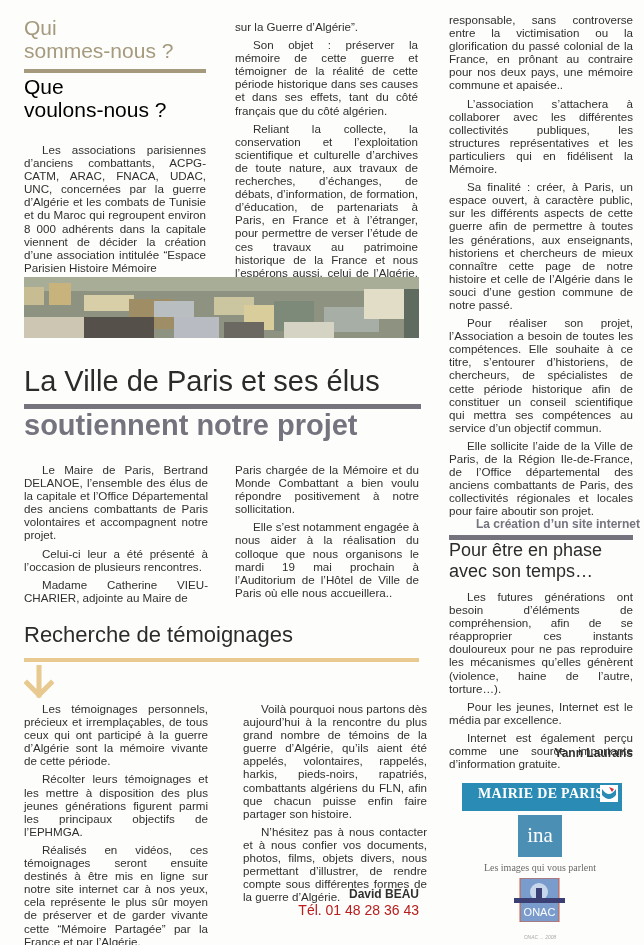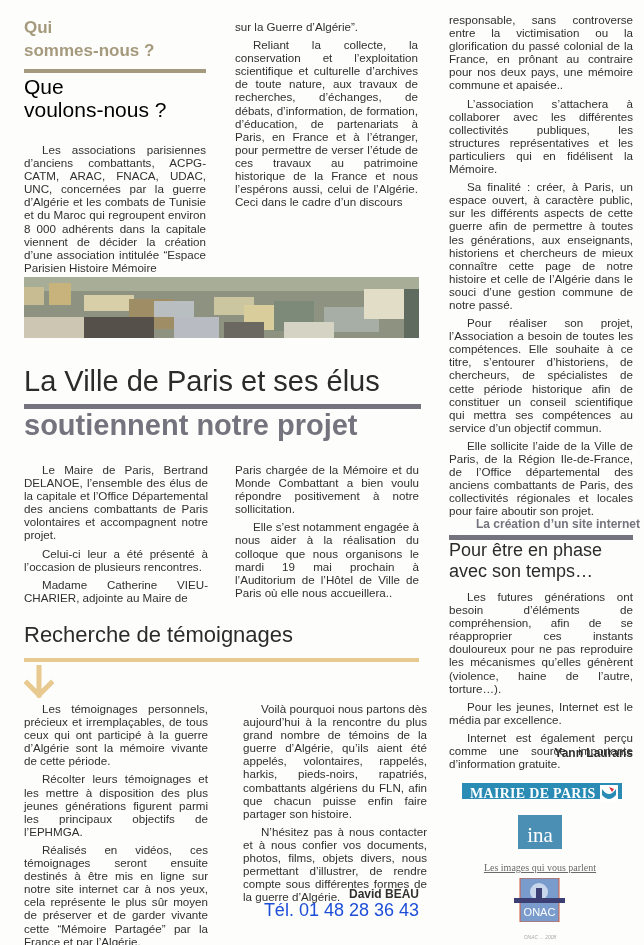--- a/index.html
+++ b/index.html
@@ -4,21 +4,21 @@
 <style>
   html, body { margin:0; padding:0; background:#fdfdfb; }
   body { width:644px; height:945px; position:relative; overflow:hidden;
          font-family:"Liberation Sans", sans-serif; color:#2a2a2a; }
   .abs { position:absolute; }
   .body-text { font-size:11.6px; line-height:13.1px; text-align:justify; color:#303030; }
   .body-text p { margin:0 0 5px 0; text-indent:18px; }
   .body-text p.noindent { text-indent:0; }
 
   
-  #qui-title { left:24px; top:16px; width:182px; font-weight:bold; font-size:17px; line-height:23px; color:#a59a7d; }
+  #qui-title { left:24px; top:16px; width:182px; font-weight:normal; font-size:21px; line-height:23px; color:#a59a7d; }
   #qui-rule { left:24px; top:69px; width:182px; height:4px; background:#a59a7d; }
   #que-title { left:24px; top:75px; width:182px; font-size:21px; line-height:23px; color:#000000; }
 
   #col1-top { left:24px; top:143px; width:182px; }
   #col2-top { left:235px; top:20px; width:183px; }
   #col3-top { left:449px; top:13px; width:184px; }
 
   
   #photo { left:24px; top:277px; width:395px; height:61px; overflow:hidden;
            background:linear-gradient(180deg,#9aa38a 0%,#b9b38f 30%,#8b8a78 60%,#6f7468 100%); }
@@ -34,36 +34,36 @@
 
   
   #rech-title { left:24px; top:622px; width:395px; font-size:22px; line-height:26px; color:#2b2b2b; }
   #rech-rule { left:24px; top:658px; width:395px; height:4px; background:#e8c98f; }
   #arrow-down { left:24px; top:665px; width:30px; height:34px; }
 
   #col1-bot { left:24px; top:702px; width:184px; }
   #col2-bot { left:235px; top:702px; width:184px;margin-left:8px; }
 
   #david { left:235px; top:887px; width:184px; text-align:right; font-weight:bold; font-size:12px; line-height:14px; color:#303030; }
-  #tel { left:235px; top:903px; width:184px; text-align:right; font-size:18px; line-height:14px; color:#1d4ed8; }
+  #tel { left:235px; top:903px; width:184px; text-align:right; font-size:14px; line-height:14px; color:#b91c1c; }
 
   
   #site-label { left:449px; top:517px; width:184px; font-weight:bold; font-size:12px; line-height:14px; color:#75737e;padding-left:27px; }
   #site-rule { left:449px; top:535px; width:184px; height:5px; background:#75737e; }
   #phase-title { left:449px; top:540px; width:184px; font-size:18px; line-height:21px; color:#2b2b2b; }
   #col3-bot { left:449px; top:590px; width:184px; }
   #yann { left:449px; top:746px; width:184px; text-align:right; font-weight:bold; font-size:12px; line-height:14px; color:#303030; }
 
   
-  #mairie { left:462px; top:783px; width:160px; height:16px; background:#2a8cb4; color:#fff;
-            font-family:"Liberation Serif", serif; font-weight:bold; font-size:14px; line-height:21px; letter-spacing:0.3px; padding-left:8px; box-sizing:border-box; }
+  #mairie { left:462px; top:783px; width:160px; height:28px; background:#2a8cb4; color:#fff;
+            font-family:"Liberation Serif", serif; font-weight:bold; font-size:14px; line-height:21px; letter-spacing:0.3px; padding-left:16px; box-sizing:border-box; }
   #mairie-emblem { position:absolute; right:4px; top:2px; width:18px; height:17px; }
-  #ina { left:518px; top:815px; width:44px; height:34px; background:#4c8fb5; color:#fff;
+  #ina { left:518px; top:815px; width:44px; height:42px; background:#4c8fb5; color:#fff;
          font-family:"Liberation Serif", serif; font-size:21px; line-height:40px; text-align:center; }
-  #ina-tag { left:450px; top:862px; width:180px; text-align:center; font-family:"Liberation Serif", serif; font-size:10px; color:#6a6a6a;text-decoration:underline; }
+  #ina-tag { left:450px; top:862px; width:180px; text-align:center; font-family:"Liberation Serif", serif; font-size:10px; color:#6a6a6a; }
   #onac { left:514px; top:878px; width:51px; height:44px; }
   #onac-caption { left:500px; top:934px; width:80px; text-align:center; font-size:5px; color:#aaa; font-style:italic; }
 </style>
 </head>
 <body>
 
 <div id="qui-title" class="abs">
   <div>Qui</div>
   <div>sommes-nous ?</div>
 </div>
@@ -71,20 +71,21 @@
 <div id="que-title" class="abs">
   <div>Que</div>
   <div>voulons-nous ?</div>
 </div>
 
 <div id="col1-top" class="abs body-text">
   <p>Les associations parisiennes d’anciens combattants, ACPG-CATM, ARAC, FNACA, UDAC, UNC, concernées par la guerre d’Algérie et les combats de Tunisie et du Maroc qui regroupent environ 8 000 adhérents dans la capitale viennent de décider la création d’une association intitulée “Espace Parisien Histoire Mémoire</p>
 </div>
 <div id="col2-top" class="abs body-text">
   <p class="noindent">sur la Guerre d’Algérie”.</p>
+  <p>Son objet : préserver la mémoire de cette guerre et témoigner de la réalité de cette période historique dans ses causes et dans ses effets, tant du côté français que du côté algérien.</p>
   <p>Reliant la collecte, la conservation et l’exploitation scientifique et culturelle d’archives de toute nature, aux travaux de recherches, d’échanges, de débats, d’information, de formation, d’éducation, de partenariats à Paris, en France et à l’étranger, pour permettre de verser l’étude de ces travaux au patrimoine historique de la France et nous l’espérons aussi, celui de l’Algérie. Ceci dans le cadre d’un discours</p>
 </div>
 <div id="col3-top" class="abs body-text">
   <p class="noindent">responsable, sans controverse entre la victimisation ou la glorification du passé colonial de la France, en prônant au contraire pour nos deux pays, une mémoire commune et apaisée..</p>
   <p>L’association s’attachera à collaborer avec les différentes collectivités publiques, les structures représentatives et les particuliers qui en fidélisent la Mémoire.</p>
   <p>Sa finalité : créer, à Paris, un espace ouvert, à caractère public, sur les différents aspects de cette guerre afin de permettre à toutes les générations, aux enseignants, historiens et chercheurs de mieux connaître cette page de notre histoire et celle de l’Algérie dans le souci d’une gestion commune de notre passé.</p>
   <p>Pour réaliser son projet, l’Association a besoin de toutes les compétences. Elle souhaite à ce titre, s’entourer d’historiens, de chercheurs, de spécialistes de cette période historique afin de constituer un conseil scientifique qui mettra ses compétences au service d’un objectif commun.</p>
   <p>Elle sollicite l’aide de la Ville de Paris, de la Région Ile-de-France, de l’Office départemental des anciens combattants de Paris, des collectivités régionales et locales pour faire aboutir son projet.</p>
 </div>
 

